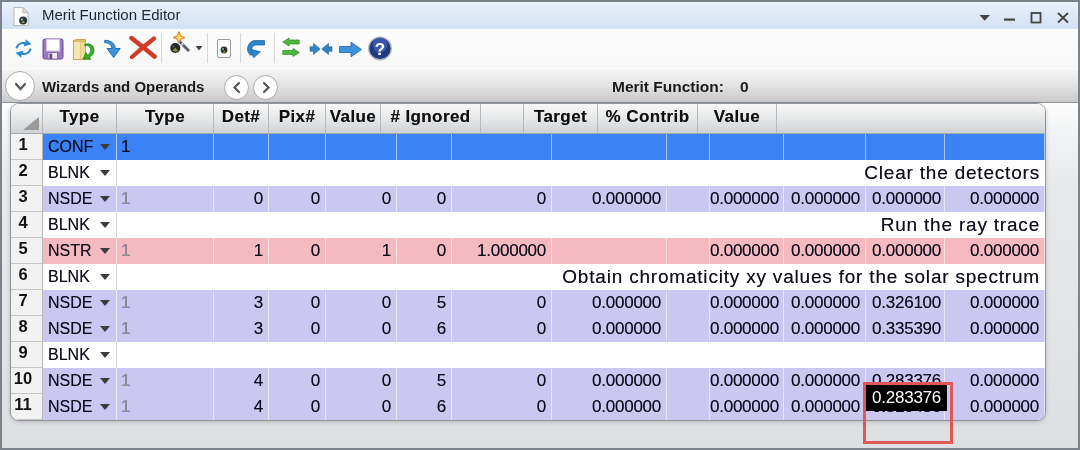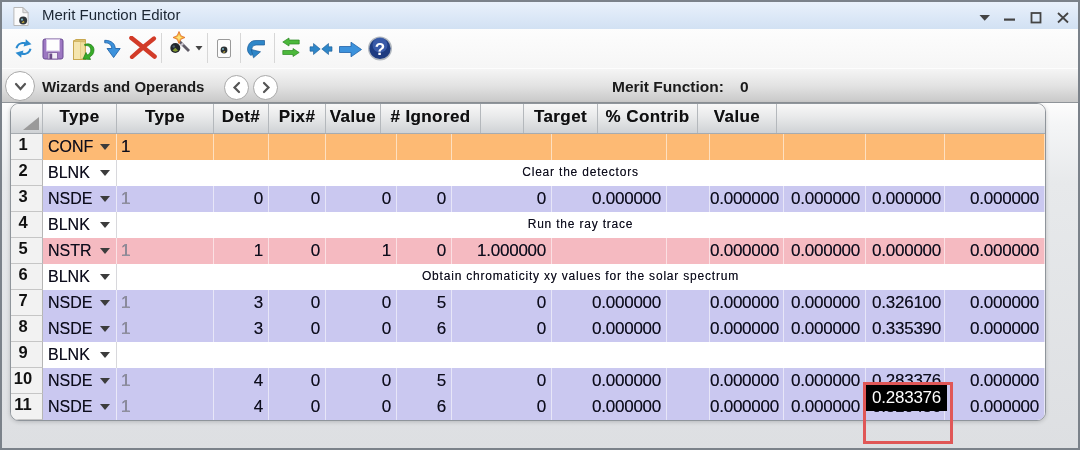--- a/index.html
+++ b/index.html
@@ -42,24 +42,24 @@
 .row .c{flex:0 0 auto;box-sizing:border-box;height:26px;line-height:25px;border-right:1px solid rgba(255,255,255,0.55);
   text-align:right;padding-right:5px;overflow:hidden;white-space:nowrap;}
 .row .rn{background:#f2f2f2;border-right:1px solid #b6b6b6;border-bottom:1px solid #c6c6c6;
   text-align:center;padding-right:7px;font-weight:bold;font-size:16.5px;color:#111;letter-spacing:0;line-height:20px;}
 .row .ty{position:relative;text-align:left;padding-left:5px;padding-right:0;font-size:16px;letter-spacing:0;border-right-color:#d8d8dc;}
 .row .ty.pu,.row .ty.bl,.row .ty.pk{border-right-color:rgba(255,255,255,0.6);}
 .dd{position:absolute;right:6px;top:10px;width:0;height:0;
   border-left:5px solid transparent;border-right:5px solid transparent;border-top:6px solid #3c3c3c;}
 .row .sl{text-align:left;padding-left:4px;color:#90909e;}
 .row .sb{text-align:left;padding-left:4px;}
-.row .bt{text-align:center;padding-left:4px;font-size:12px;letter-spacing:0.8px;border-right:none;}
+.row .bt{text-align:right;padding-left:4px;font-size:19px;letter-spacing:0.8px;border-right:none;}
 .pu{background:#cac8f0;}
 .pk{background:#f5bac1;}
-.bl{background:#fdba74;}
+.bl{background:#3b82f6;}
 .colrow{box-shadow:inset 0 -1px 0 rgba(255,255,255,0.62);}
 
 .w0{width:32px}.w1{width:74px}.w2{width:97px}.w3{width:55px}.w4{width:57px}
 .w5{width:71px}.w6{width:55px}.w7{width:100px}.w8{width:115px}.w9{width:43px}
 .w10{width:74px}.w11{width:82px}.w12{width:79px}.w13{width:100px}
 .row .c.w12{padding-right:3px;}
 .row .c,.hdr .h{text-shadow:0 0 0.5px rgba(10,10,25,0.55);}
 .row .rn{text-shadow:none;}
 .corner{position:relative;}
 .corner:after{content:"";position:absolute;right:3px;bottom:3px;width:0;height:0;

